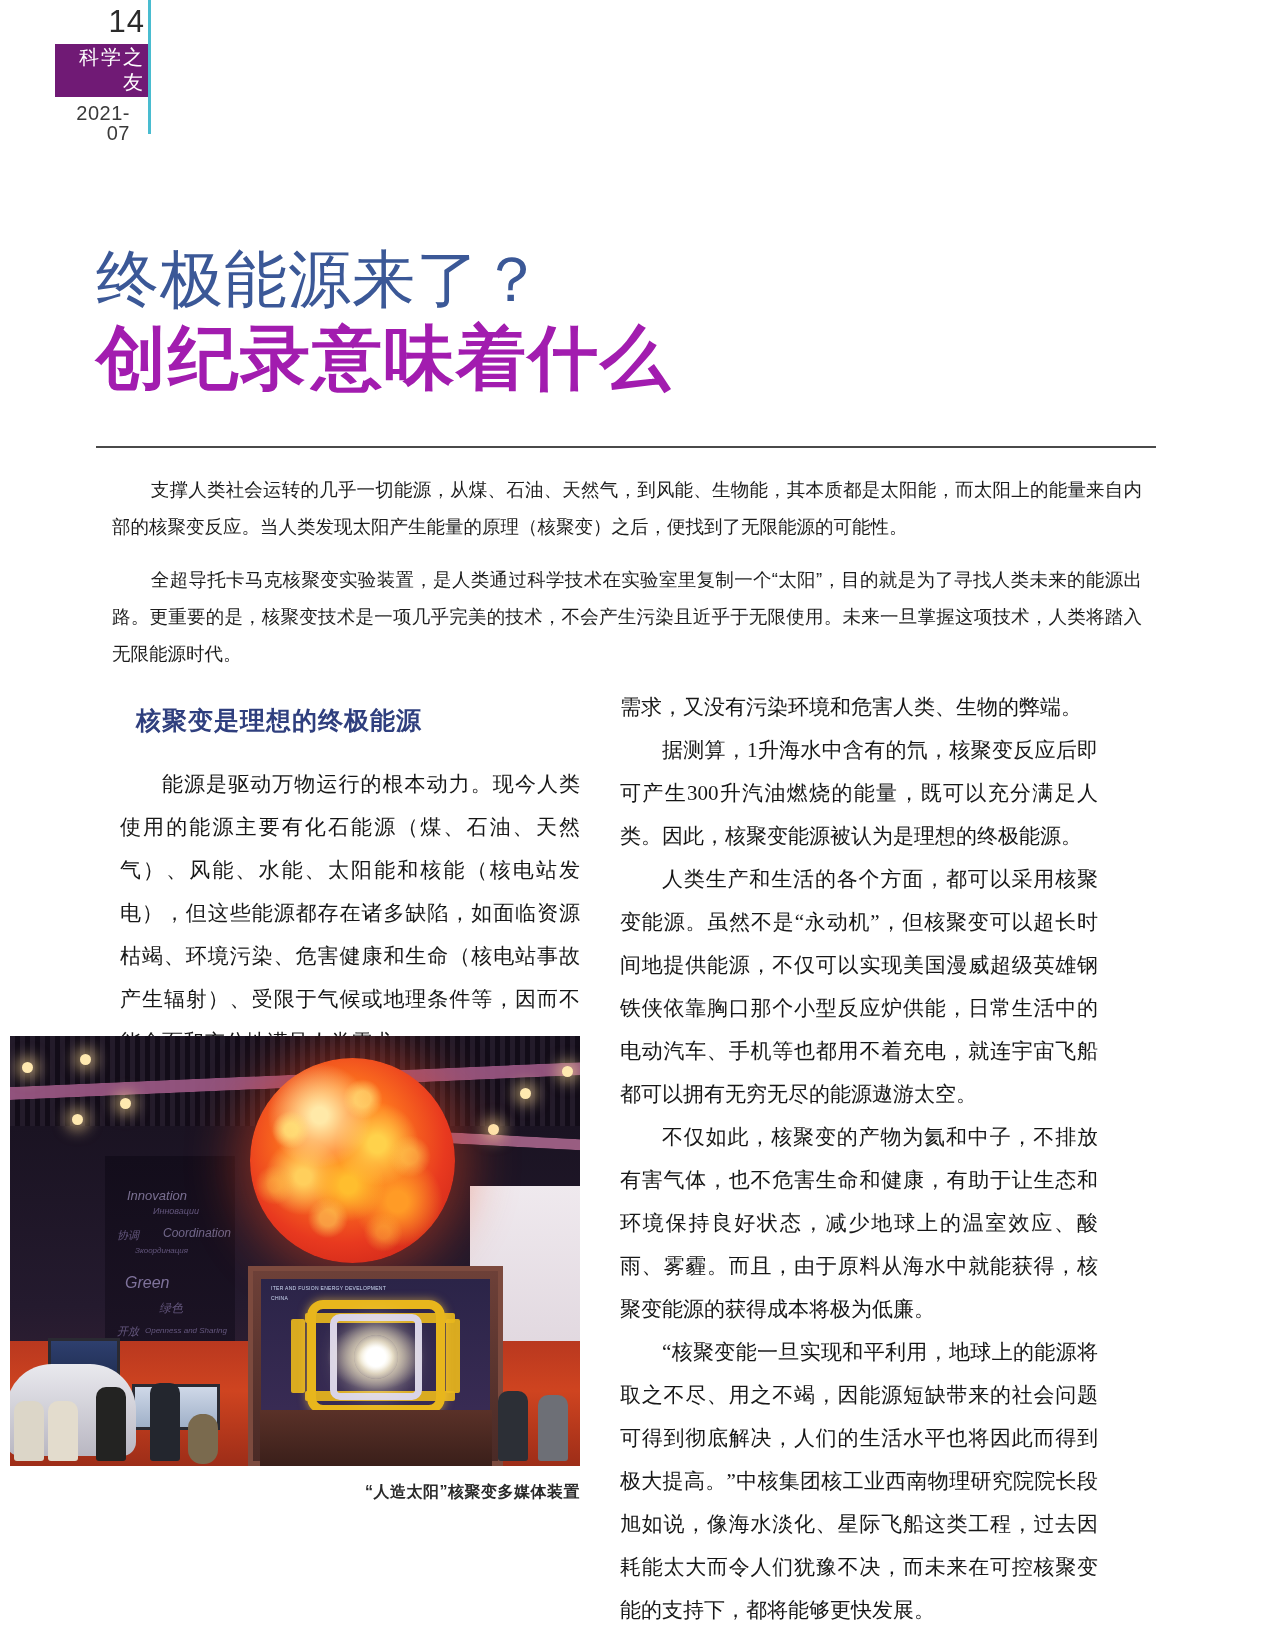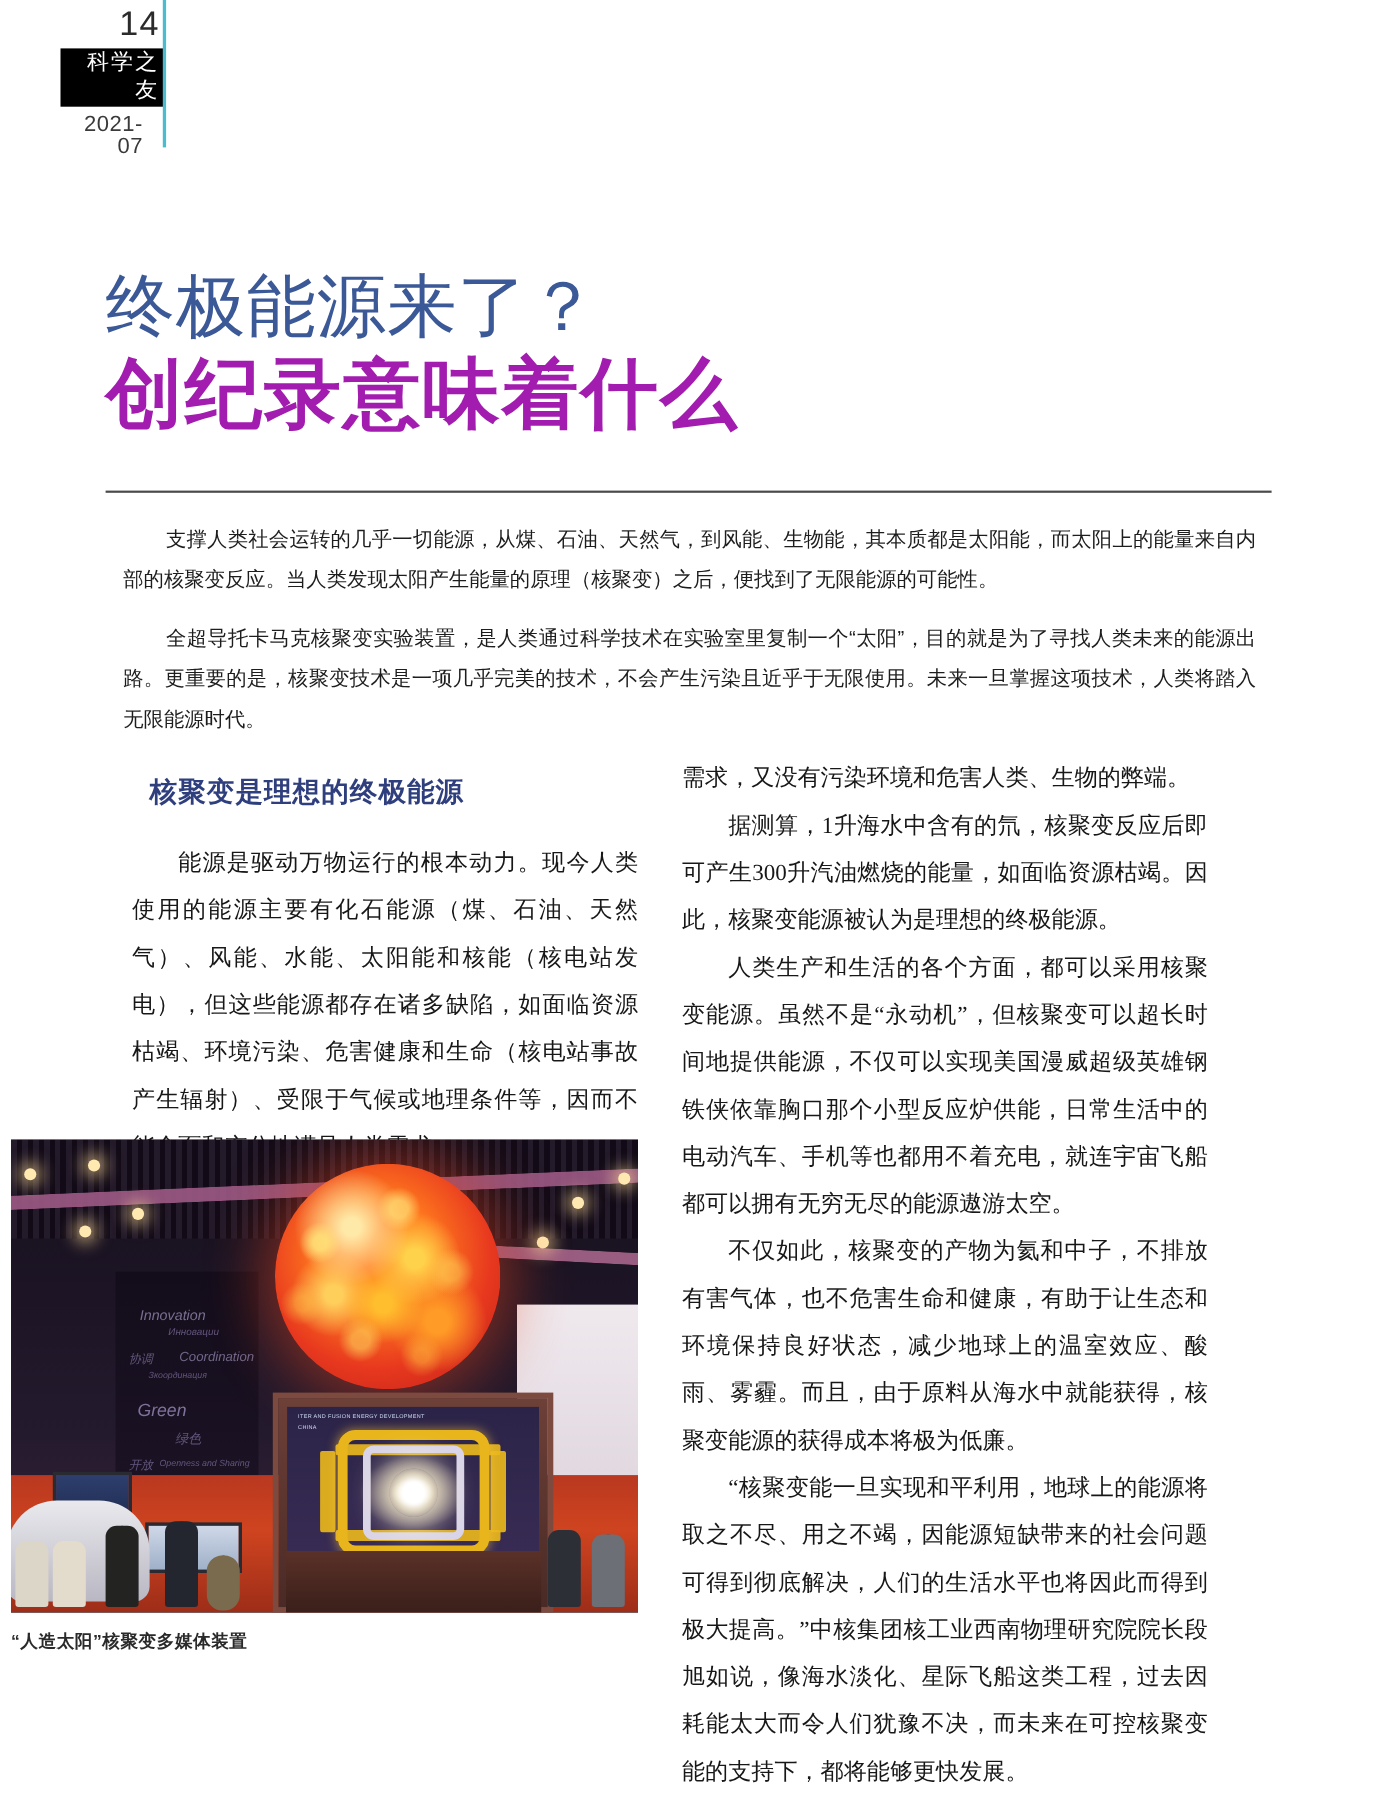--- a/index.html
+++ b/index.html
@@ -22,21 +22,21 @@
     position:absolute;left:148px;top:0;width:3px;height:134px;
     background:#49bcd0;
   }
   .folio-num{
     font-family:"Liberation Sans","DejaVu Sans",sans-serif;
     font-size:31px;color:#2b2b2b;line-height:1;
     letter-spacing:1px;
     padding-right:5px;
   }
   .folio-badge{
-    display:inline-block;background:#000000;color:#ffffff;
+    display:inline-block;background:#701a75;color:#ffffff;
     font-family:"Liberation Sans","DejaVu Sans",sans-serif;
     font-size:20px;line-height:25px;
     padding:1px 5px 2px 20px;margin-top:7px;
     letter-spacing:2px;
   }
   .folio-date{
     font-family:"Liberation Sans","DejaVu Sans",sans-serif;
     font-size:20px;color:#3a3a3a;line-height:1;
     margin-top:6px;padding-right:20px;letter-spacing:0.5px;
   }
@@ -95,21 +95,21 @@
   
   .figure{
     position:absolute;left:10px;top:1036px;width:570px;
   }
   .photo{
     position:relative;width:570px;height:430px;overflow:hidden;
     background:#140d18;
   }
   .caption{
     font-family:"Liberation Sans","DejaVu Sans",sans-serif;
-    font-size:16px;color:#2a2a2a;text-align:left;
+    font-size:16px;color:#2a2a2a;text-align:right;
     margin-top:16px;letter-spacing:0.5px;font-weight:bold;
   }
 
   
   .ph-ceiling{
     position:absolute;left:0;top:0;width:100%;height:150px;
     background:
       repeating-linear-gradient(90deg,#241c2c 0 5px,#120c18 5px 10px),
       repeating-linear-gradient(0deg,#241c2c 0 5px,#120c18 5px 10px);
     opacity:.95;
@@ -267,21 +267,21 @@
     <h2 class="sec-head">核聚变是理想的终极能源</h2>
     <div class="bodytext">
       <p>能源是驱动万物运行的根本动力。现今人类使用的能源主要有化石能源（煤、石油、天然气）、风能、水能、太阳能和核能（核电站发电），但这些能源都存在诸多缺陷，如面临资源枯竭、环境污染、危害健康和生命（核电站事故产生辐射）、受限于气候或地理条件等，因而不能全面和充分地满足人类需求。</p>
       <p>然而，核聚变产生的能源，既可以充分满足人类</p>
     </div>
   </div>
 
   <div class="col-right">
     <div class="bodytext">
       <p style="text-indent:0">需求，又没有污染环境和危害人类、生物的弊端。</p>
-      <p>据测算，1升海水中含有的氘，核聚变反应后即可产生300升汽油燃烧的能量，如面临资源枯竭。因此，核聚变能源被认为是理想的终极能源。</p>
+      <p>据测算，1升海水中含有的氘，核聚变反应后即可产生300升汽油燃烧的能量，既可以充分满足人类。因此，核聚变能源被认为是理想的终极能源。</p>
       <p>人类生产和生活的各个方面，都可以采用核聚变能源。虽然不是“永动机”，但核聚变可以超长时间地提供能源，不仅可以实现美国漫威超级英雄钢铁侠依靠胸口那个小型反应炉供能，日常生活中的电动汽车、手机等也都用不着充电，就连宇宙飞船都可以拥有无穷无尽的能源遨游太空。</p>
       <p>不仅如此，核聚变的产物为氦和中子，不排放有害气体，也不危害生命和健康，有助于让生态和环境保持良好状态，减少地球上的温室效应、酸雨、雾霾。而且，由于原料从海水中就能获得，核聚变能源的获得成本将极为低廉。</p>
       <p>“核聚变能一旦实现和平利用，地球上的能源将取之不尽、用之不竭，因能源短缺带来的社会问题可得到彻底解决，人们的生活水平也将因此而得到极大提高。”中核集团核工业西南物理研究院院长段旭如说，像海水淡化、星际飞船这类工程，过去因耗能太大而令人们犹豫不决，而未来在可控核聚变能的支持下，都将能够更快发展。</p>
     </div>
   </div>
 
   <div class="figure">
     <div class="photo">
 
       <div class="ph-ceiling"></div>

